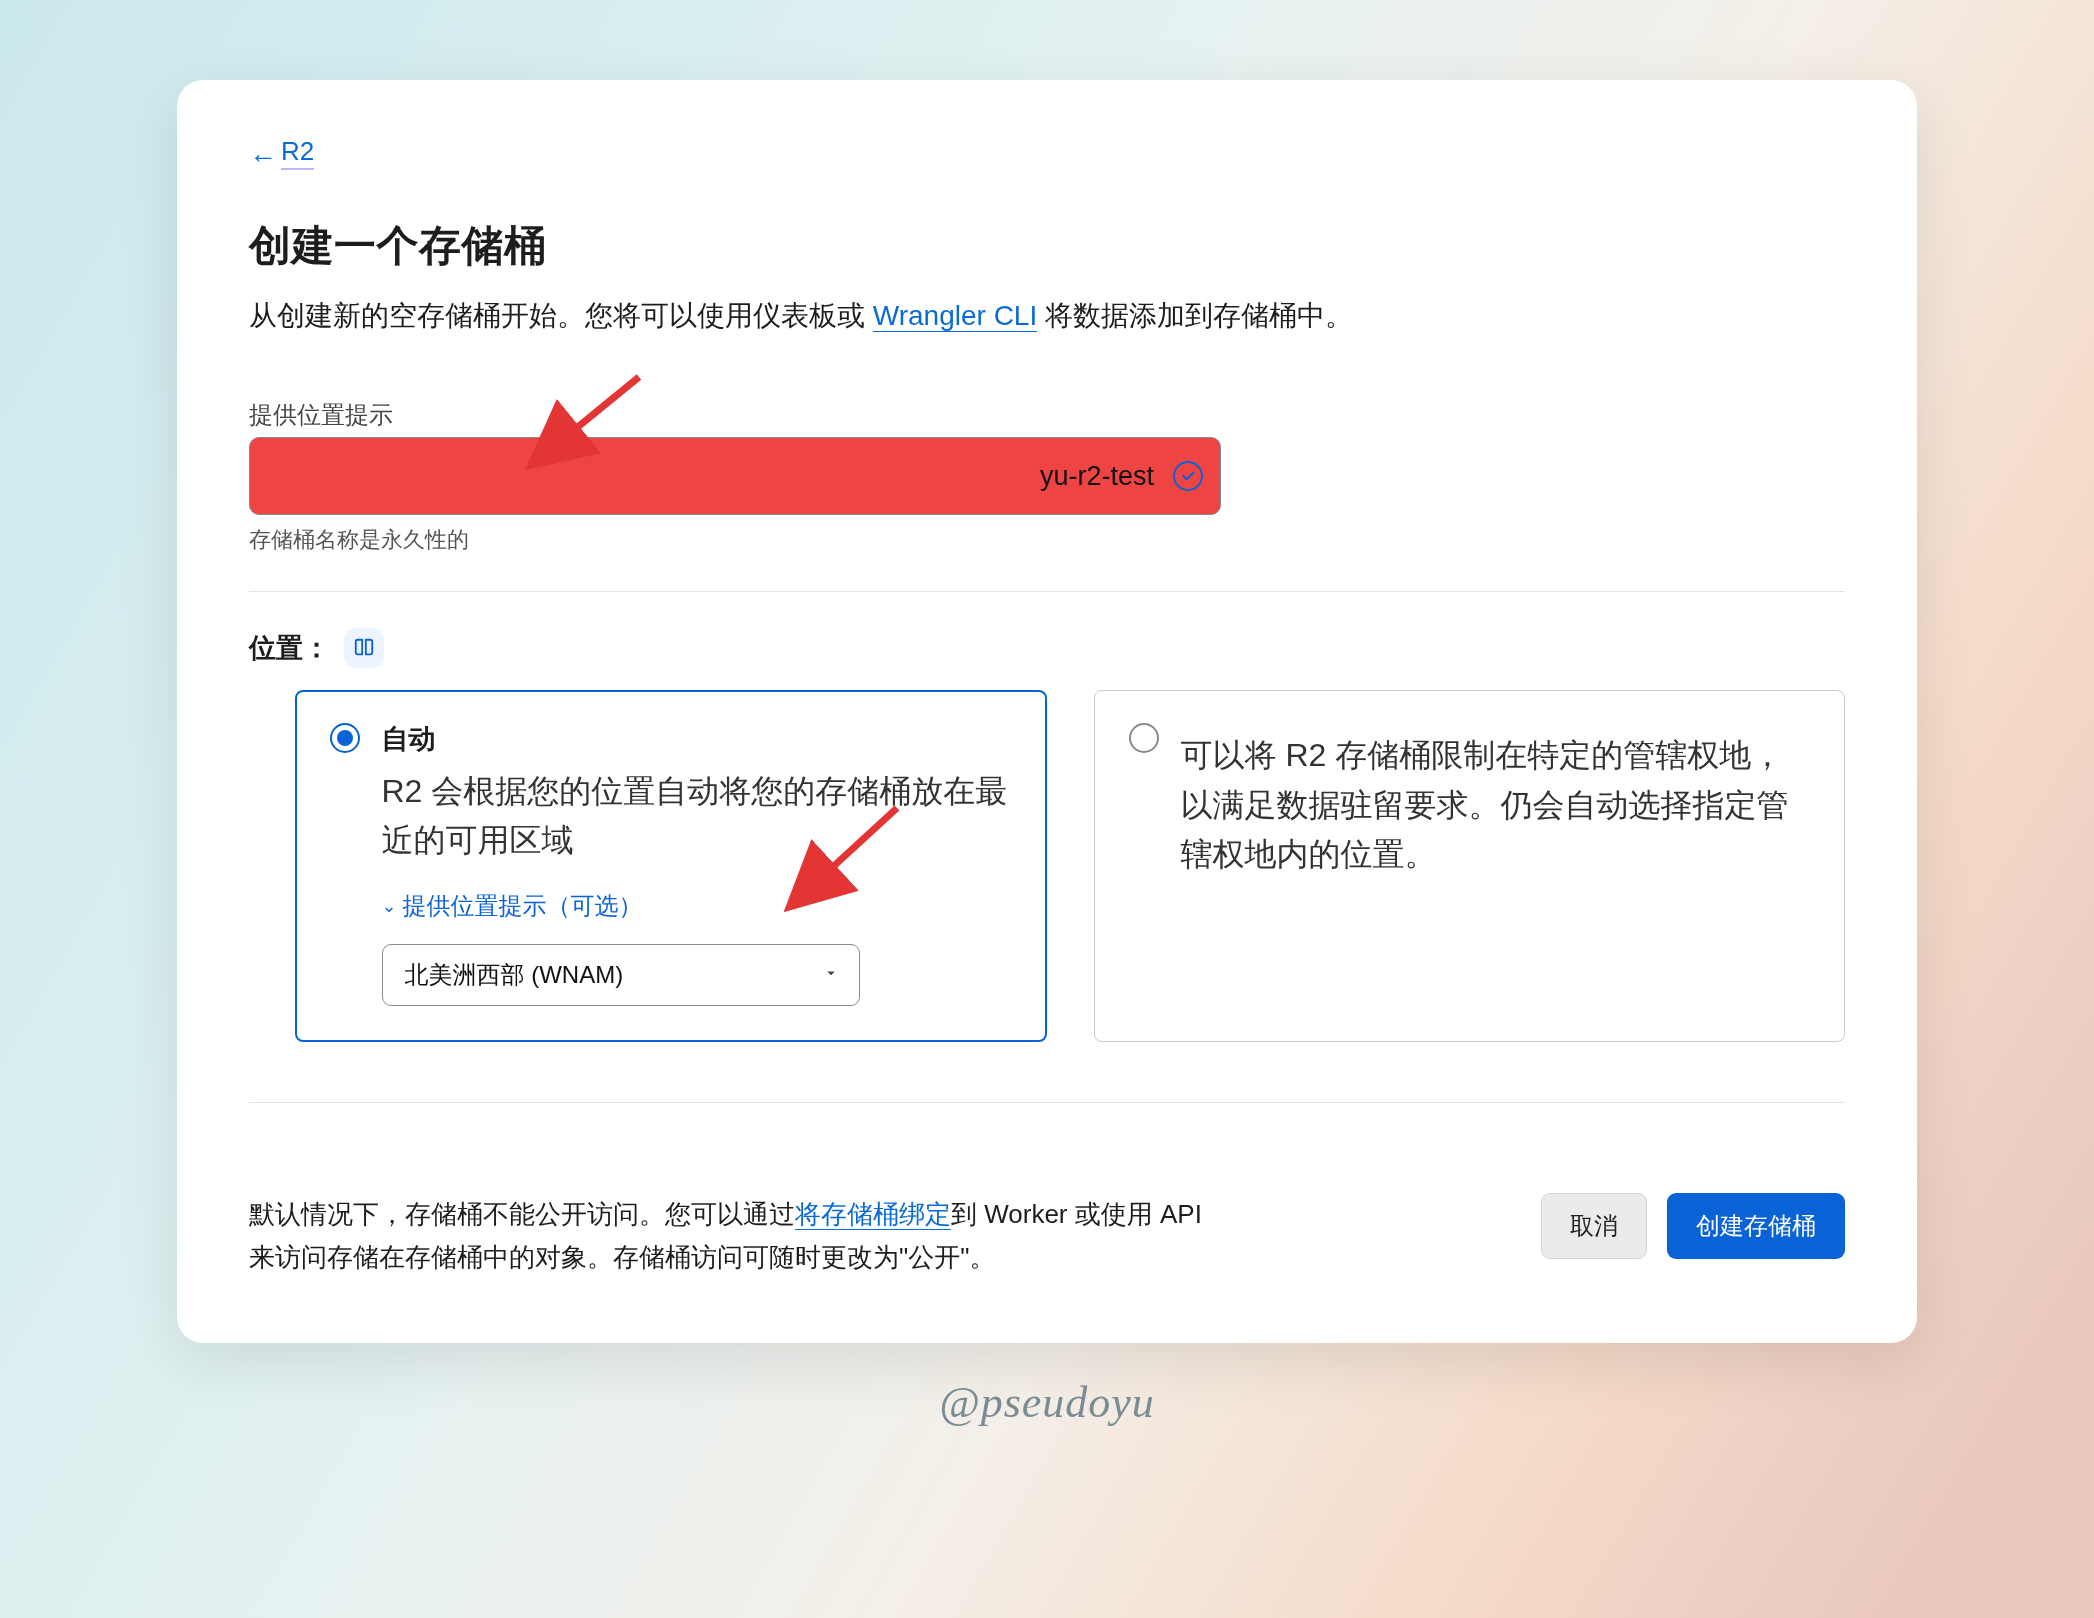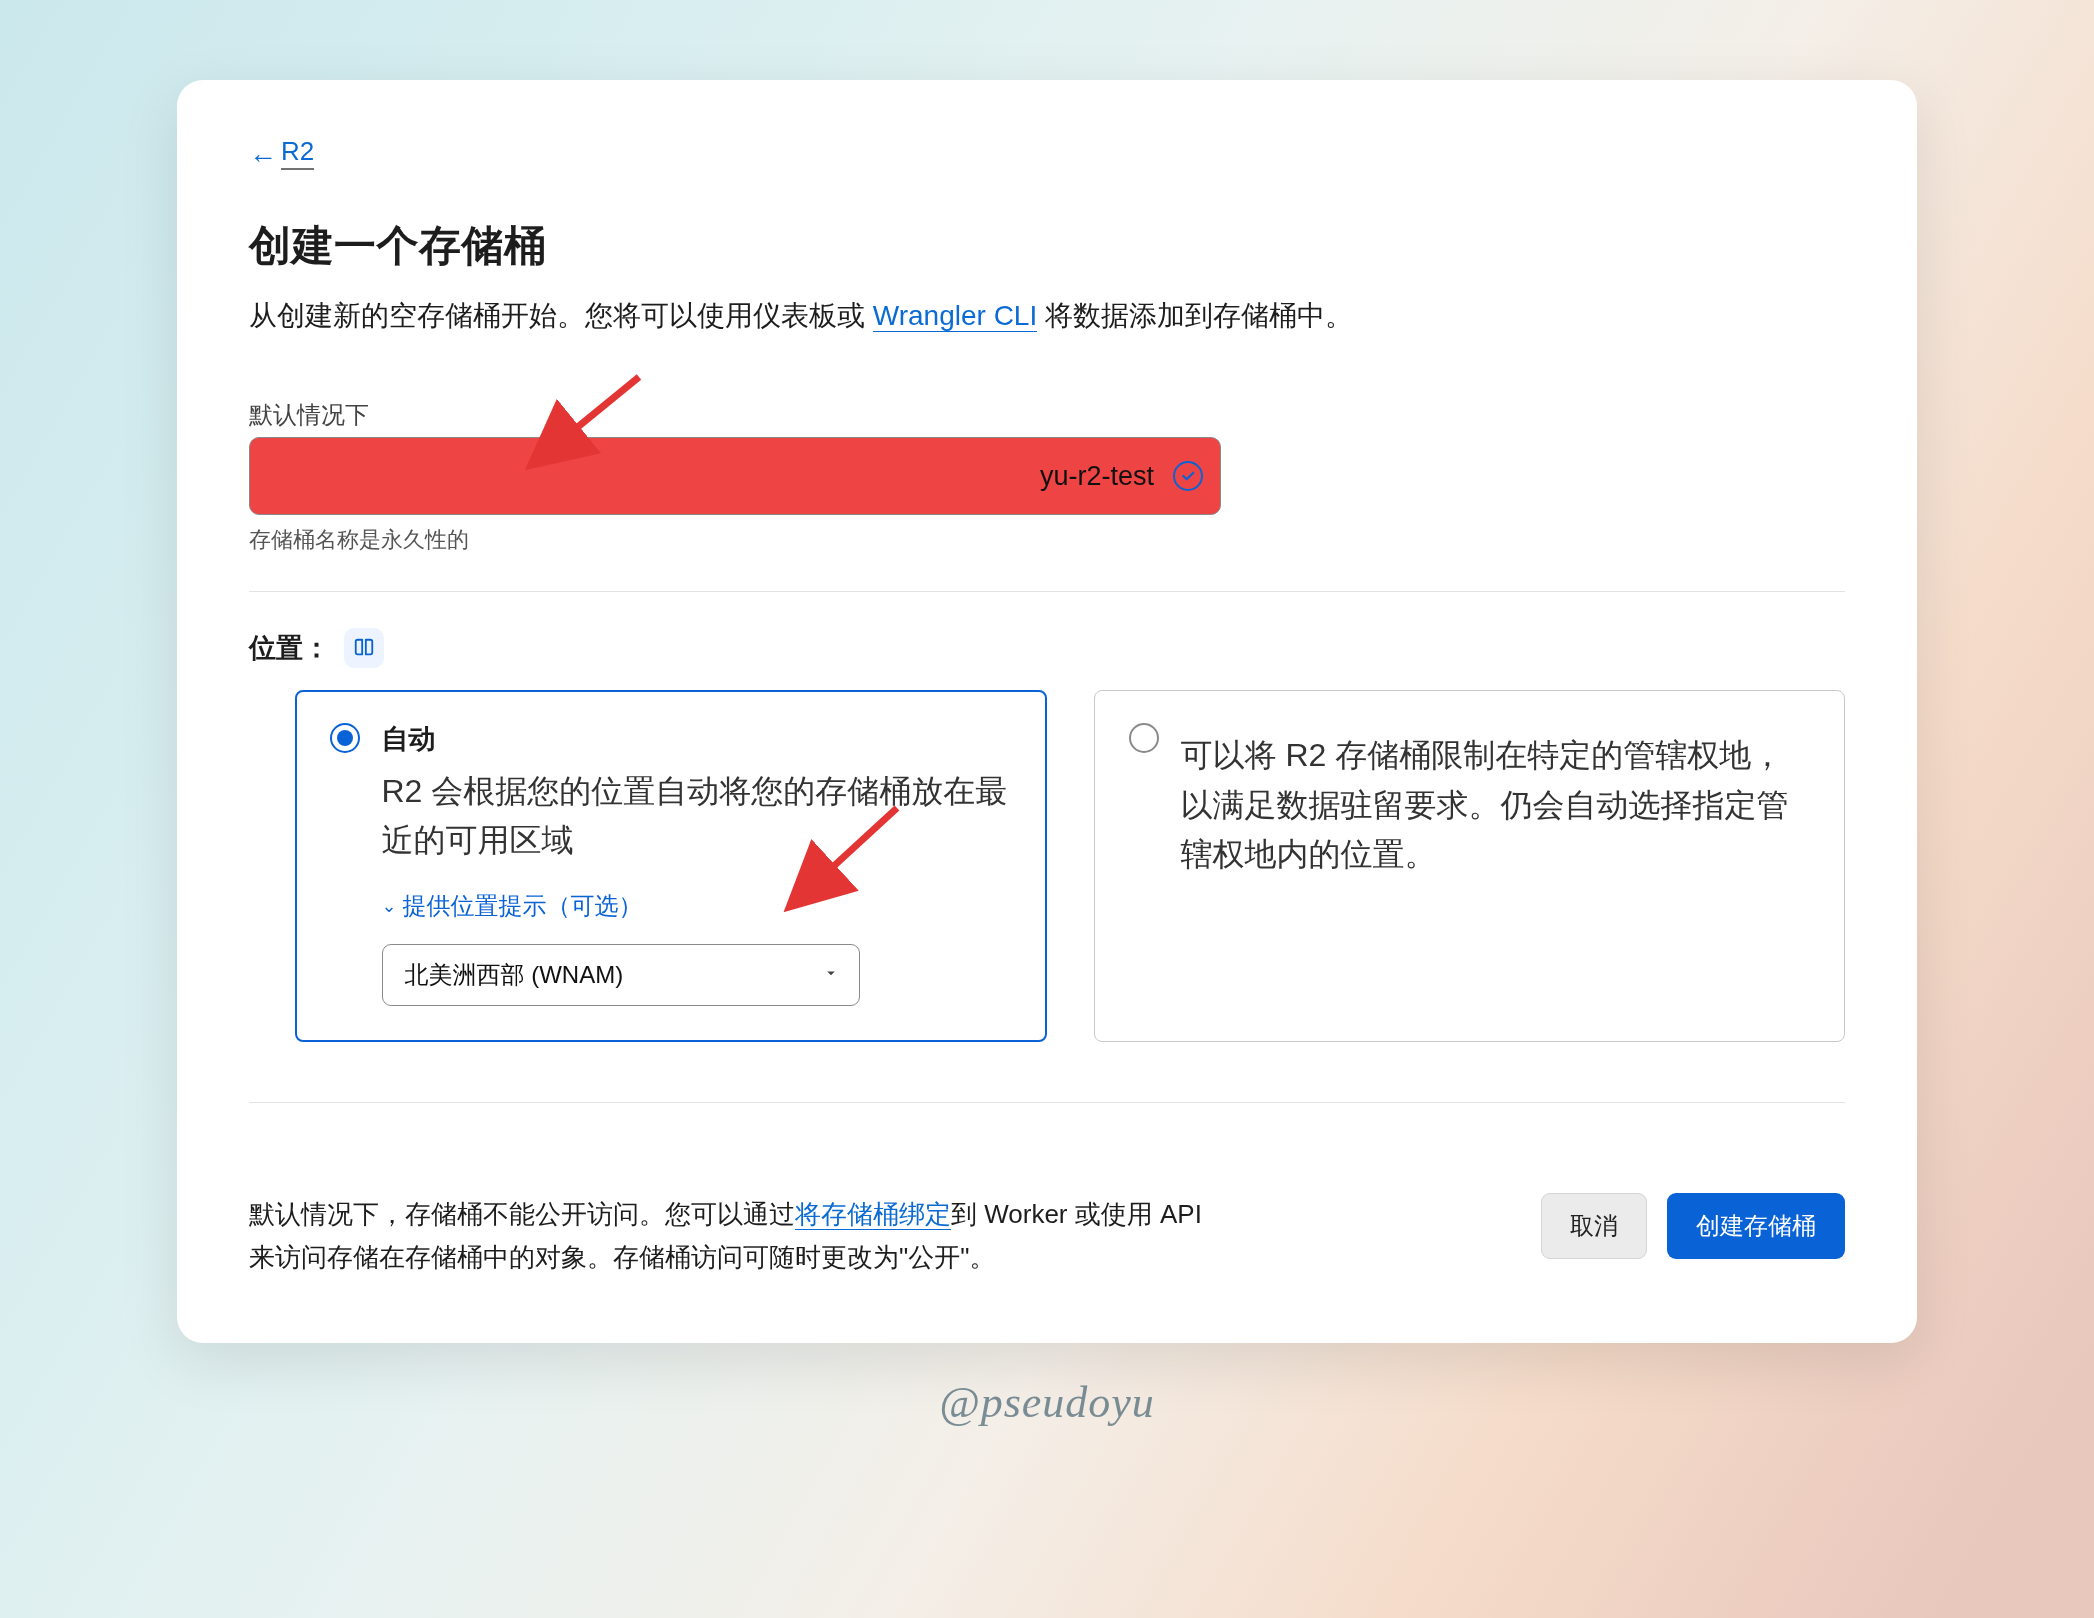--- a/index.html
+++ b/index.html
@@ -26,21 +26,21 @@
   .back-link {
     display: inline-flex;
     align-items: center;
     gap: 4px;
     color: #0a6bd4;
     font-size: 26px;
     text-decoration: none;
     cursor: pointer;
   }
   .back-link .arrow { font-size: 28px; line-height: 1; position: relative; top:1px; }
-  .back-link .txt { border-bottom: 2px solid #737373; padding-bottom: 1px; }
+  .back-link .txt { border-bottom: 2px solid #c4b5fd; padding-bottom: 1px; }
   h1.page-title { font-size: 42px; font-weight: 700; margin-top: 48px; letter-spacing: .5px; }
   .description { font-size: 28px; line-height: 1.4; margin-top: 22px; color: #1d1d1d; }
   .link { color: #0a6bd4; border-bottom: 1.5px solid #0a6bd4; cursor: pointer; }
   .field-block { margin-top: 64px; position: relative; }
   .field-label { font-size: 24px; color: #444; margin-bottom: 6px; }
   .input-wrap { position: relative; max-width: 972px; }
   .text-input {
     width: 100%;
     height: 78px;
     border: 1.6px solid #8a8a8a;
@@ -126,21 +126,21 @@
     <span class="txt">R2</span>
   </a>
 
   <h1 class="page-title">创建一个存储桶</h1>
 
   <p class="description">
     <span>从创建新的空存储桶开始。您将可以使用仪表板或 </span><span class="link">Wrangler CLI</span><span> 将数据添加到存储桶中。</span>
   </p>
 
   <div class="field-block">
-    <div class="field-label">默认情况下</div>
+    <div class="field-label">提供位置提示</div>
     <div class="input-wrap">
       <input class="text-input" value="yu-r2-test" style="">
       <span class="valid-icon">
         <svg viewBox="0 0 24 24" fill="none" stroke="currentColor" stroke-width="3.2" stroke-linecap="round" stroke-linejoin="round">
             <polyline points="5 12 10 17 20 7"></polyline>
           </svg>
       </span>
     </div>
     <div class="helper">存储桶名称是永久性的</div>
 

